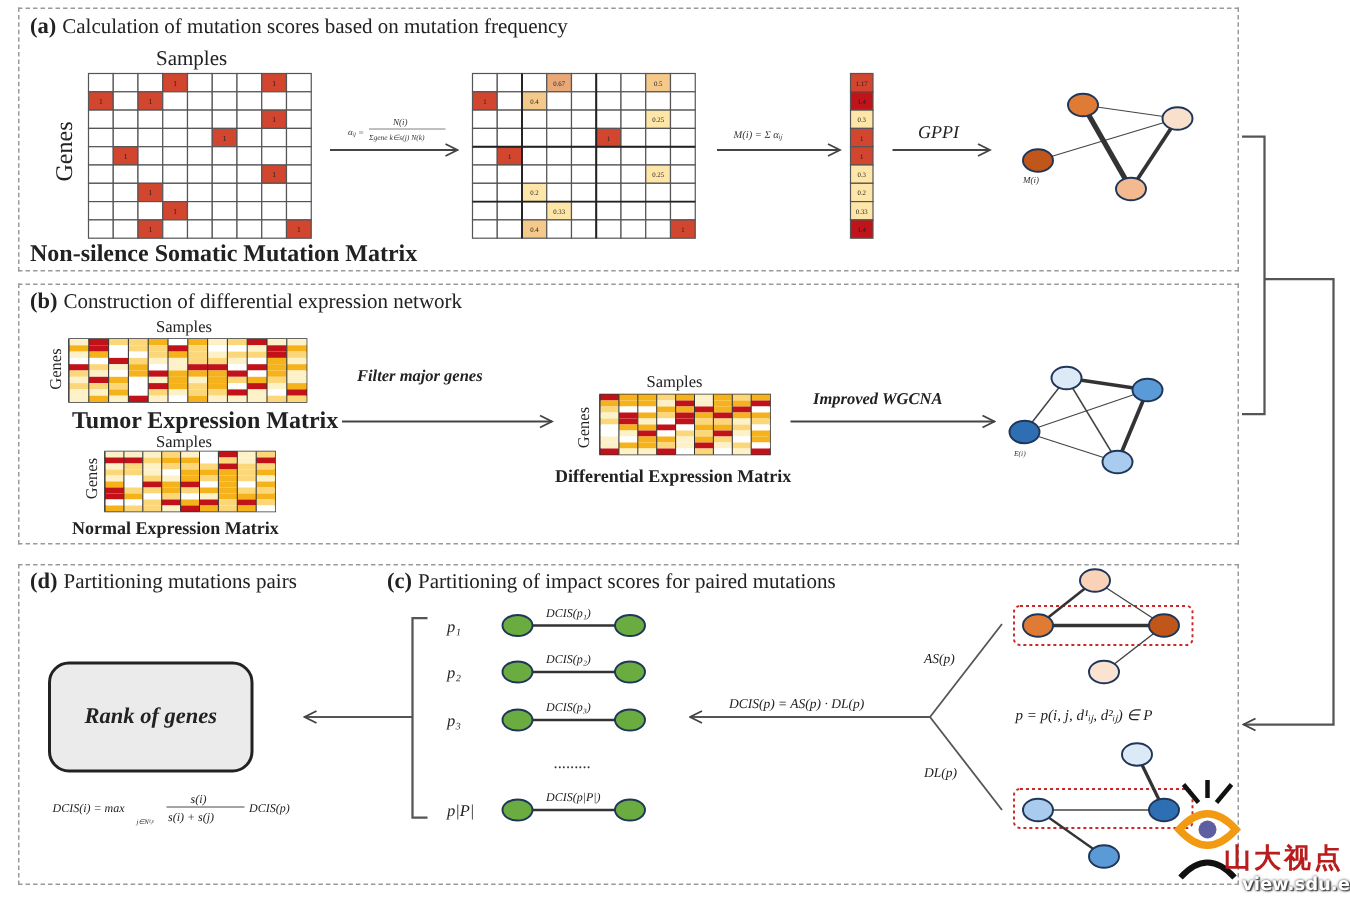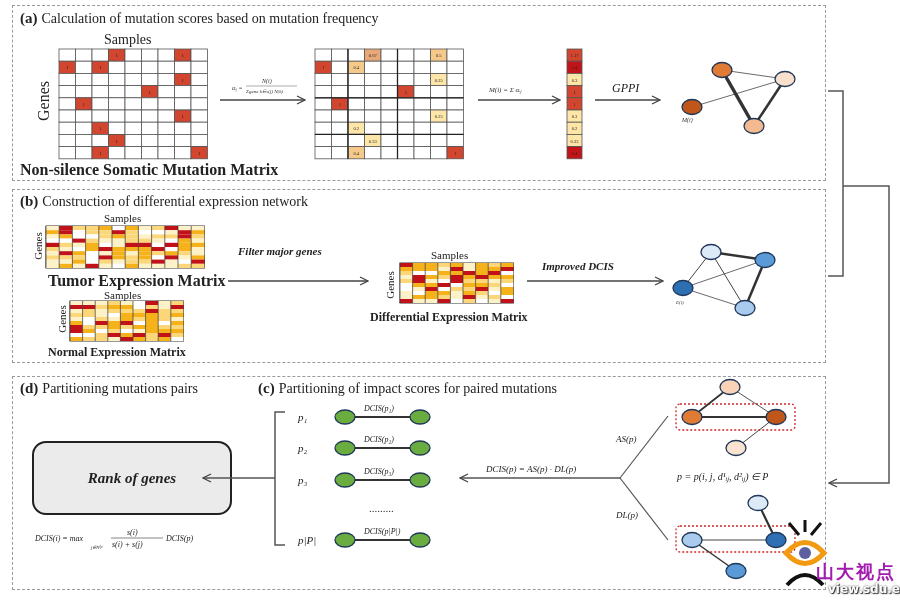--- a/index.html
+++ b/index.html
@@ -6,22 +6,22 @@
   body { width:900px; height:600px; position:relative; overflow:hidden; font-family:"Liberation Serif", serif; color:#222; }
   .panel { position:absolute; border:1.5px dashed #9a9a9a; box-sizing:border-box; }
   .ptitle { position:absolute; font-size:14px; white-space:nowrap; color:#222; }
   .ptitle b { font-weight:bold; font-size:15px; margin-right:4px; }
   .lbl { position:absolute; white-space:nowrap; color:#222; }
   .bold { font-weight:bold; }
   .ital { font-style:italic; }
   .rot { transform:rotate(-90deg); transform-origin:center center; }
   svg text { font-family:"Liberation Serif", serif; }
   #overlay { position:absolute; left:0; top:0; }
-  .rank-box { position:absolute; left:32px; top:441px; width:200px; height:74px; background:#ebebeb; border:2px solid #222; border-radius:14px; box-sizing:border-box; display:flex; align-items:center; justify-content:center; font-size:15px; font-weight:bold; font-style:italic; }
-  .wm-cn { position:absolute; left:816px; top:560px; font-family:"DejaVu Sans", sans-serif; font-weight:bold; font-size:18px; color:#a21caf; letter-spacing:2px; }
+  .rank-box { position:absolute; left:32px; top:441px; width:137px; height:74px; background:#ebebeb; border:2px solid #222; border-radius:14px; box-sizing:border-box; display:flex; align-items:center; justify-content:center; font-size:15px; font-weight:bold; font-style:italic; }
+  .wm-cn { position:absolute; left:816px; top:560px; font-family:"DejaVu Sans", sans-serif; font-weight:bold; font-size:18px; color:#b91c1c; letter-spacing:2px; }
   .wm-url { position:absolute; left:828px; top:582px; font-family:"DejaVu Sans", sans-serif; font-weight:bold; font-size:12px; color:#fff; text-shadow:0 0 2px #333, 1px 1px 1px #333; }
 </style>
 </head>
 <body>
 
 <div class="panel" style="left:12px; top:5px; width:814px; height:176px;"></div>
 <div class="panel" style="left:12px; top:189px; width:814px; height:174px;"></div>
 <div class="panel" style="left:12px; top:376px; width:814px; height:214px;"></div>
 
 <div class="ptitle" style="left:20px; top:10px;"><b>(a)</b><span>Calculation of mutation scores based on mutation frequency</span></div>
@@ -36,21 +36,21 @@
 <div class="lbl" style="left:104px; top:212px; font-size:11px;">Samples</div>
 <div class="lbl rot" style="left:24px; top:240px; font-size:11px;">Genes</div>
 <div class="lbl bold" style="left:48px; top:272px; font-size:16px;">Tumor Expression Matrix</div>
 <div class="lbl" style="left:104px; top:289px; font-size:11px;">Samples</div>
 <div class="lbl rot" style="left:48px; top:313px; font-size:11px;">Genes</div>
 <div class="lbl bold" style="left:48px; top:345px; font-size:12px;">Normal Expression Matrix</div>
 <div class="lbl bold ital" style="left:238px; top:245px; font-size:11px;">Filter major genes</div>
 <div class="lbl" style="left:431px; top:249px; font-size:11px;">Samples</div>
 <div class="lbl rot" style="left:376px; top:279px; font-size:11px;">Genes</div>
 <div class="lbl bold" style="left:370px; top:310px; font-size:12px;">Differential Expression Matrix</div>
-<div class="lbl bold ital" style="left:542px; top:260px; font-size:11px;">Improved DCIS</div>
+<div class="lbl bold ital" style="left:542px; top:260px; font-size:11px;">Improved WGCNA</div>
 
 <div class="rank-box">
     <span>Rank of genes</span>
   </div>
 
 <svg id="overlay" width="900" height="600" viewBox="0 0 900 600" xmlns="http://www.w3.org/2000/svg">
   <defs>
     <marker id="arrowOpen" markerWidth="10" markerHeight="10" refX="9" refY="5" orient="auto" markerUnits="userSpaceOnUse">
       <path d="M1,1 L9,5 L1,9" fill="none" stroke="#444" stroke-width="1.3"></path>
     </marker>

